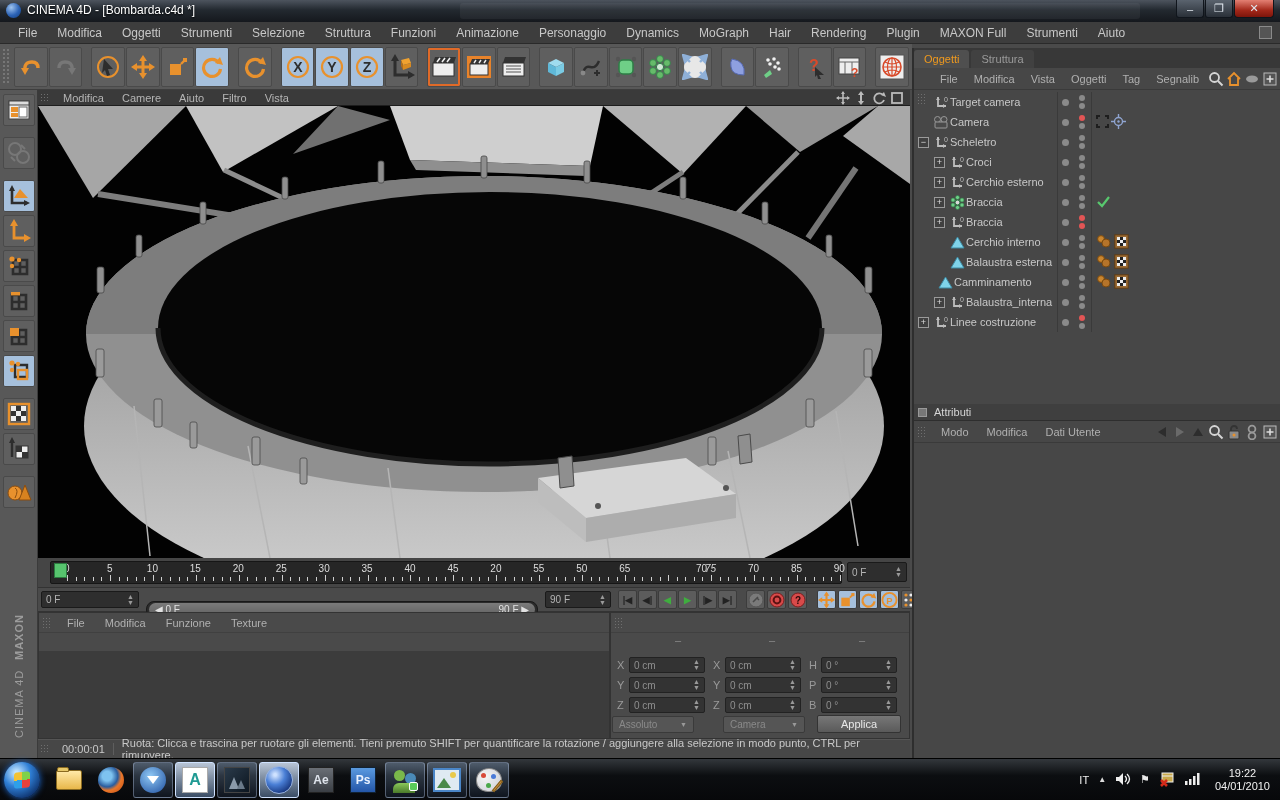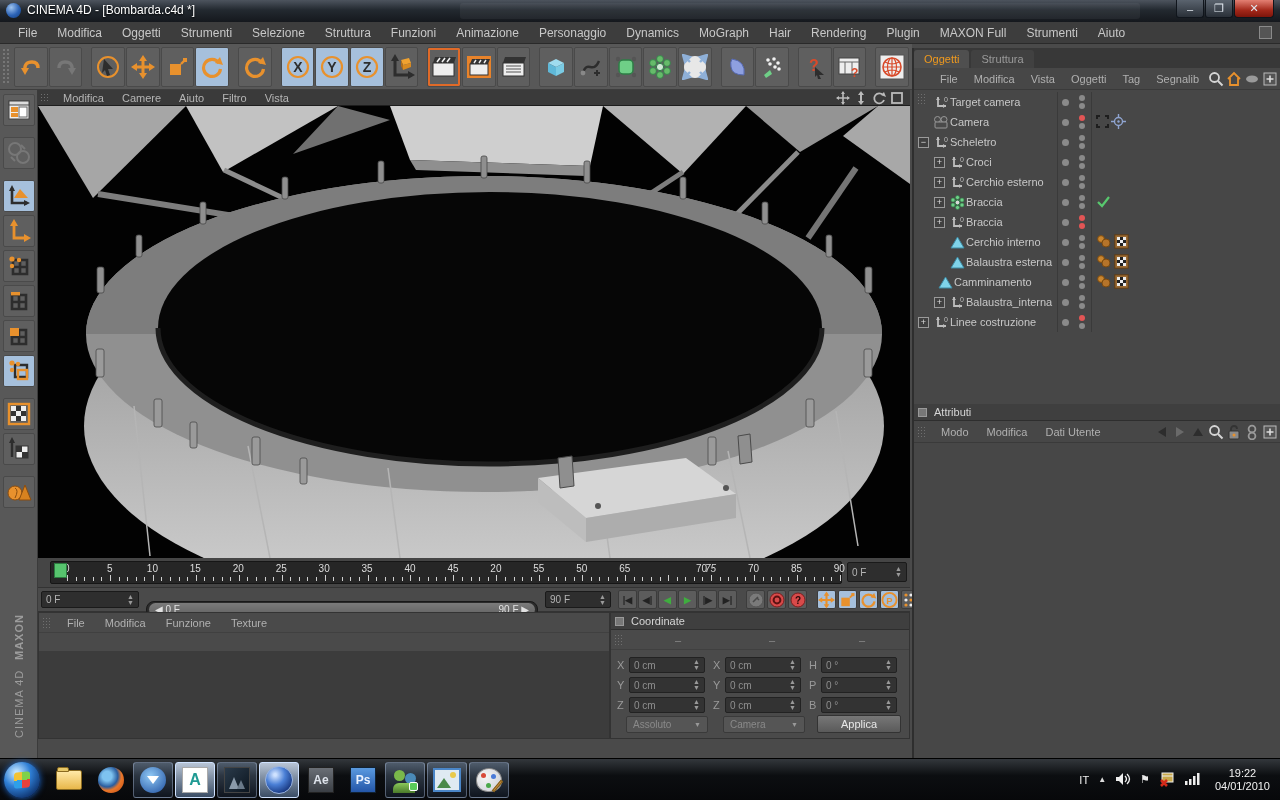--- a/index.html
+++ b/index.html
@@ -806,24 +806,20 @@
     <div class="pmenu" id="matmenu">
         <div class="mitem">File</div>
         <div class="mitem">Modifica</div>
         <div class="mitem">Funzione</div>
         <div class="mitem">Texture</div>
       </div>
     <div class="matbody"></div>
   </div>
 
   <div class="panel" style="left:610px;top:612px;width:300px;height:127px;">
-    <div class="phead">
-        <span class="sq"></span>
-      <span>Coordinate</span>
-      </div>
     <div class="pmenu" style="padding-left:18px;"></div>
     <span class="coohdr" style="left:64px;">–</span>
     <span class="coohdr" style="left:158px;">–</span>
     <span class="coohdr" style="left:248px;">–</span>
     <div id="coorows">
         <div class="coorow" style="left: 6px; top: 44px; width: 288px;">
           <div class="lbl">X</div>
           <div class="cooin">
             <span>0 cm</span>
             <span class="spin">▲<br>▼</span>
@@ -867,31 +863,35 @@
             <span>0 cm</span>
             <span class="spin">▲<br>▼</span>
           </div>
           <div class="lbl">B</div>
           <div class="cooin">
             <span>0 °</span>
             <span class="spin">▲<br>▼</span>
           </div>
         </div>
       </div>
-    <div class="drop" style="position:absolute;left:15px;top:103px;width:82px;justify-content:flex-end;">
+    <div class="drop" style="position:absolute;left:1px;top:103px;width:82px;justify-content:flex-end;">
       <span>Assoluto</span>
         <span class="car">▼</span>
       </div>
     <div class="drop" style="position:absolute;left:112px;top:103px;width:82px;">
       <span>Camera</span>
         <span class="car">▼</span>
       </div>
     <div class="applybtn" style="position:absolute;left:206px;top:102px;width:84px;">Applica</div>
   </div>
 
+  <div class="statusbar">
+    <span class="time">00:00:01</span>
+    <span>Ruota: Clicca e trascina per ruotare gli elementi. Tieni premuto SHIFT per quantificare la rotazione / aggiungere alla selezione in modo punto, CTRL per rimuovere.</span>
+  </div>
 
   <div class="rpanel">
     <div class="rtabs" id="rtabs">
         <div class="rtab active">Oggetti</div>
         <div class="rtab">Struttura</div>
       </div>
     <div class="ommenu" id="ommenu">
         <div class="mitem">File</div>
         <div class="mitem">Modifica</div>
         <div class="mitem">Vista</div>

